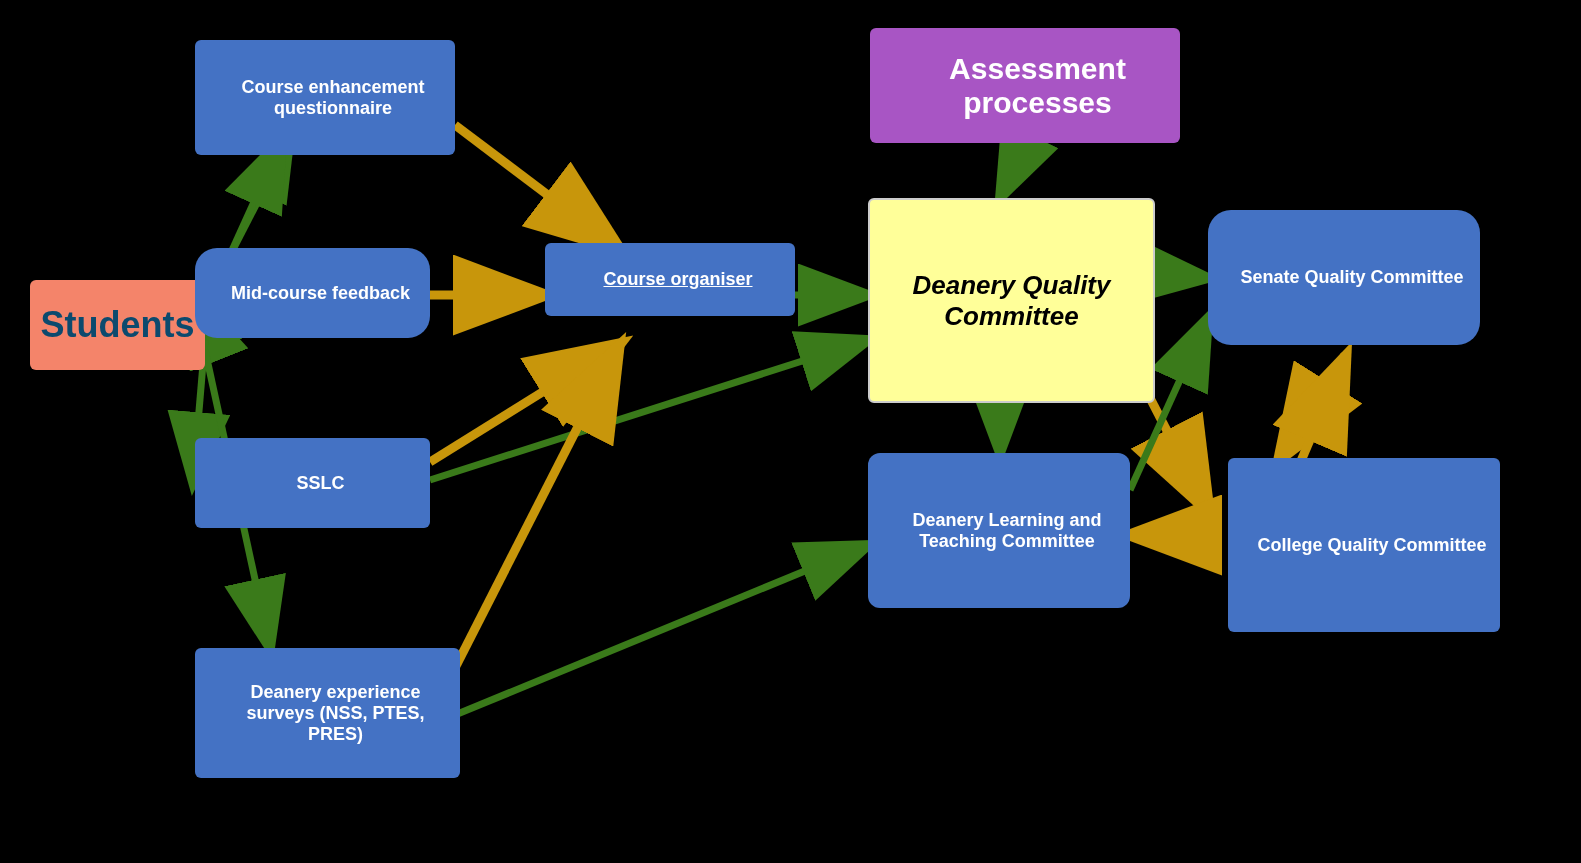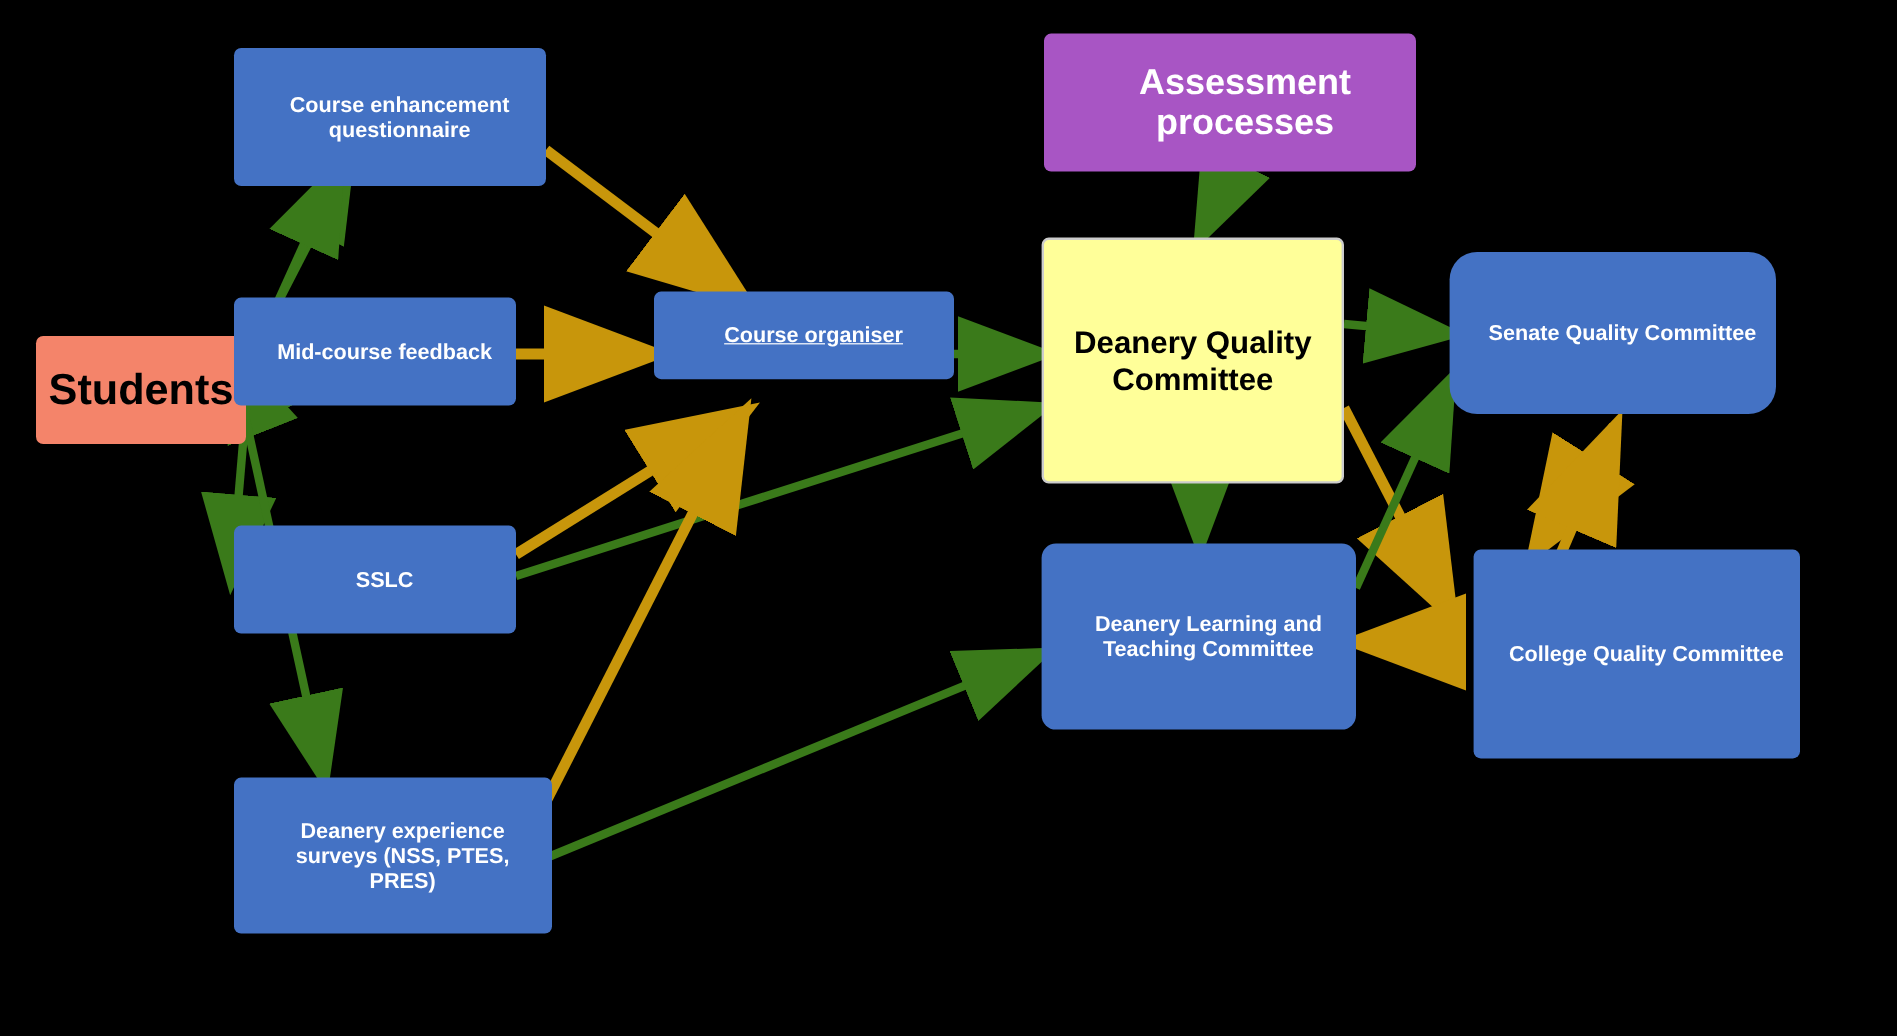--- a/index.html
+++ b/index.html
@@ -26,21 +26,21 @@
     .blue-node {
       background: #4472C4;
       color: white;
       font-size: 18px;
       border-radius: 6px;
       padding-left: 28px;
     }
 
     .students-node {
       background: #F4846A;
-      color: #000000;
+      color: #0c4a6e;
       font-size: 36px;
       font-weight: 900;
       border-radius: 6px;
     }
 
     .assessment-node {
       background: #A855C4;
       color: white;
       font-size: 30px;
       font-weight: 900;
@@ -138,41 +138,41 @@
 </svg>
 
 <div class="node students-node" style="left:30px; top:280px; width:175px; height:90px;">
   <span>Students</span>
 </div>
 
 <div class="node blue-node" style="left:195px; top:40px; width:260px; height:115px;">
   <span>Course enhancement questionnaire</span>
 </div>
 
-<div class="node blue-node" style="left:195px; top:248px; width:235px; height:90px;">
+<div class="node blue-node" style="left:195px; top:248px; width:235px; height:90px;border-radius:22px;">
   <span>Mid-course feedback</span>
 </div>
 
 <div class="node blue-node" style="left:195px; top:438px; width:235px; height:90px;">
   <span>SSLC</span>
 </div>
 
 <div class="node blue-node" style="left:195px; top:648px; width:265px; height:130px;">
   <span>Deanery experience surveys (NSS, PTES, PRES)</span>
 </div>
 
 <div class="node blue-node" style="left:545px; top:243px; width:250px; height:73px;text-decoration:underline;">
   <span>Course organiser</span>
 </div>
 
 <div class="node assessment-node" style="left:870px; top:28px; width:310px; height:115px;padding-left:37px;">
   <span>Assessment processes</span>
 </div>
 
-<div class="node deanery-node" style="left:868px; top:198px; width:252px; height:205px;">
+<div class="node deanery-node" style="left:868px; top:198px; width:287px; height:205px;font-style:italic;">
   <span>Deanery Quality Committee</span>
 </div>
 
 <div class="node blue-node" style="left:868px; top:453px; width:262px; height:155px;border-radius:12px;">
   <span>Deanery Learning and Teaching Committee</span>
 </div>
 
 <div class="node blue-node" style="left:1208px; top:210px; width:272px; height:135px;border-radius:23px;">
   <span>Senate Quality Committee</span>
 </div>

